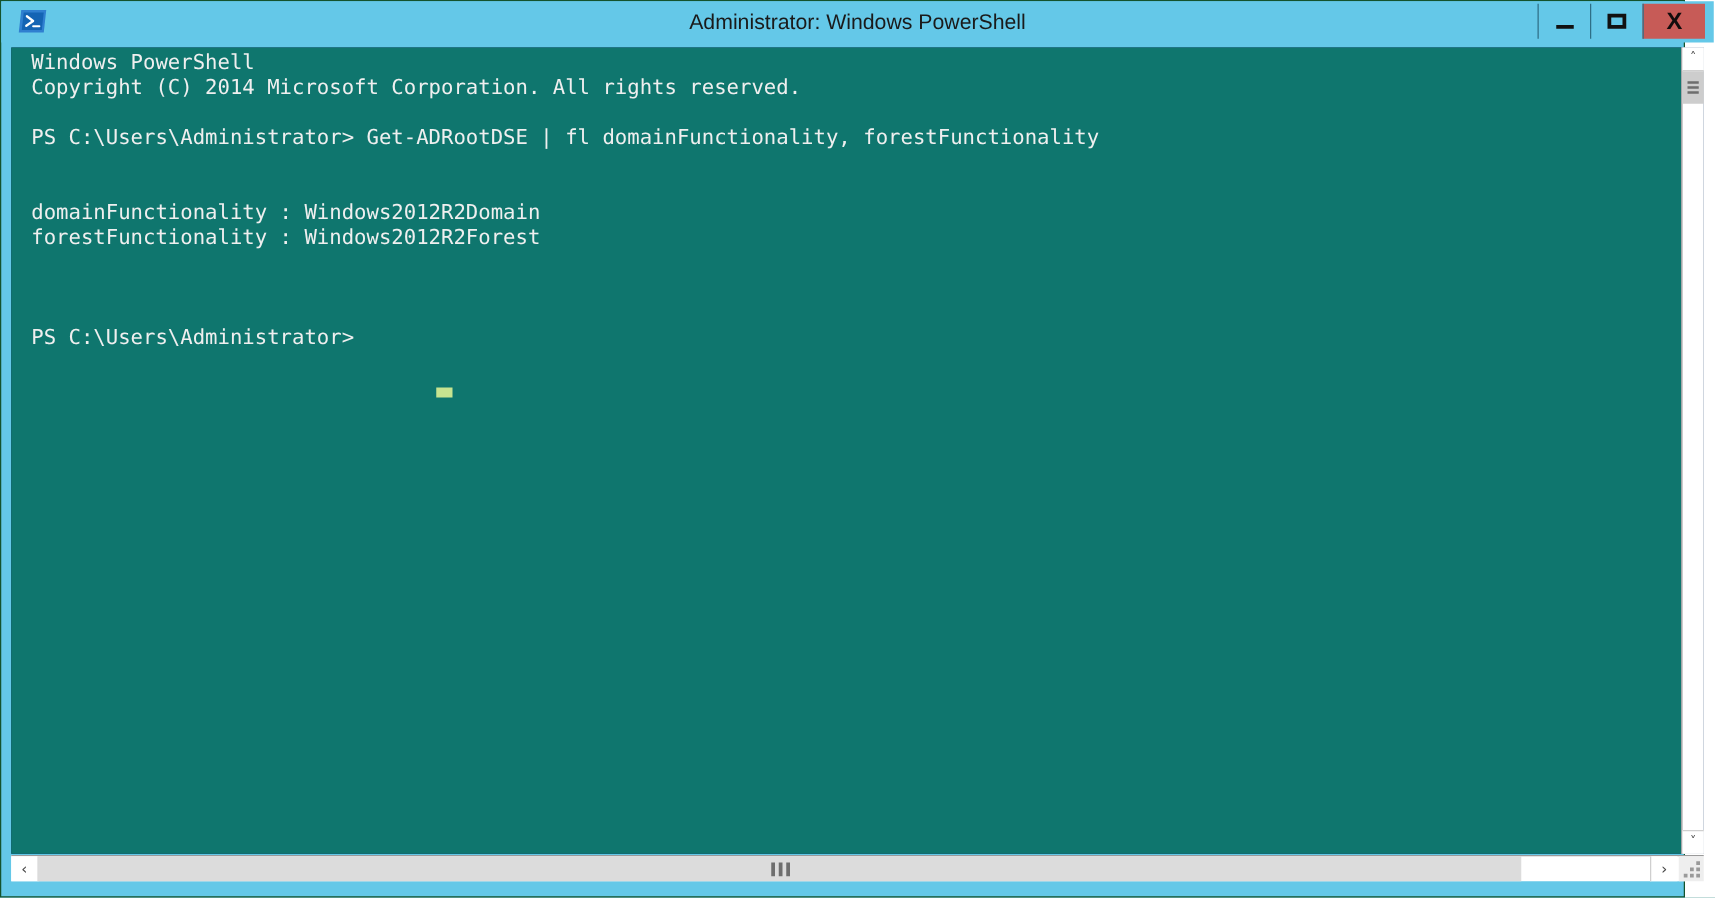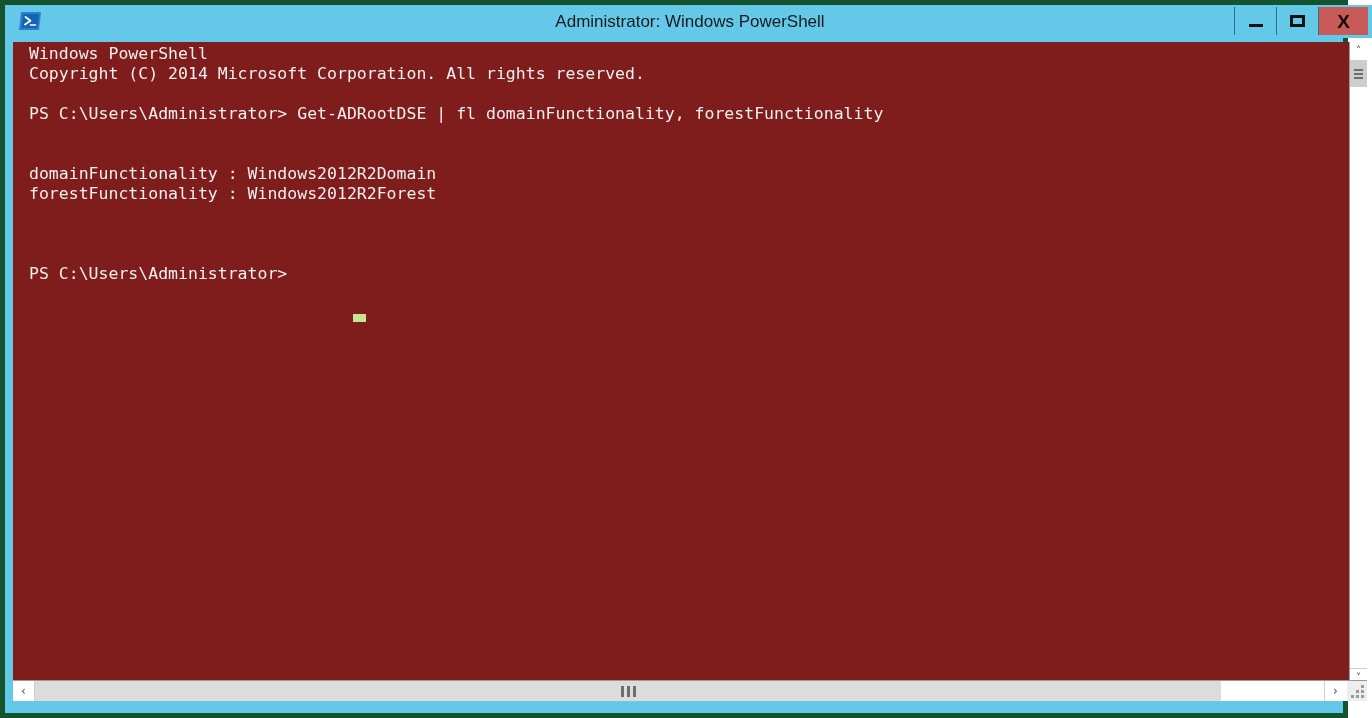--- a/index.html
+++ b/index.html
@@ -16,21 +16,21 @@
   }
 
   
   .window {
     position: absolute;
     left: 0; top: 0;
     width: 1348px;
     height: 718px;
     background: #64c8e8;
     box-sizing: border-box;
-    border: 5px solid #14532d;
+    border: 1px solid #14532d;
   }
 
   
   .titlebar {
     position: absolute;
     left: 0; top: 0;
     width: 1370px;
     height: 33px;
     background: #64c8e8;
   }
@@ -108,21 +108,21 @@
     width: 1354px;
     height: 645px;
     background: #012456;
     box-sizing: border-box;
   }
   .console {
     position: absolute;
     left: 0; top: 0;
     width: 1336px;
     height: 645px;
-    background: #7f1d1d;
+    background: #0f766e;
     overflow: hidden;
   }
   .console-text {
     position: absolute;
     left: 16px;
     top: 2px;
     margin: 0;
     font-family: "DejaVu Sans Mono", "Liberation Mono", monospace;
     font-size: 16.5px;
     line-height: 20px;

